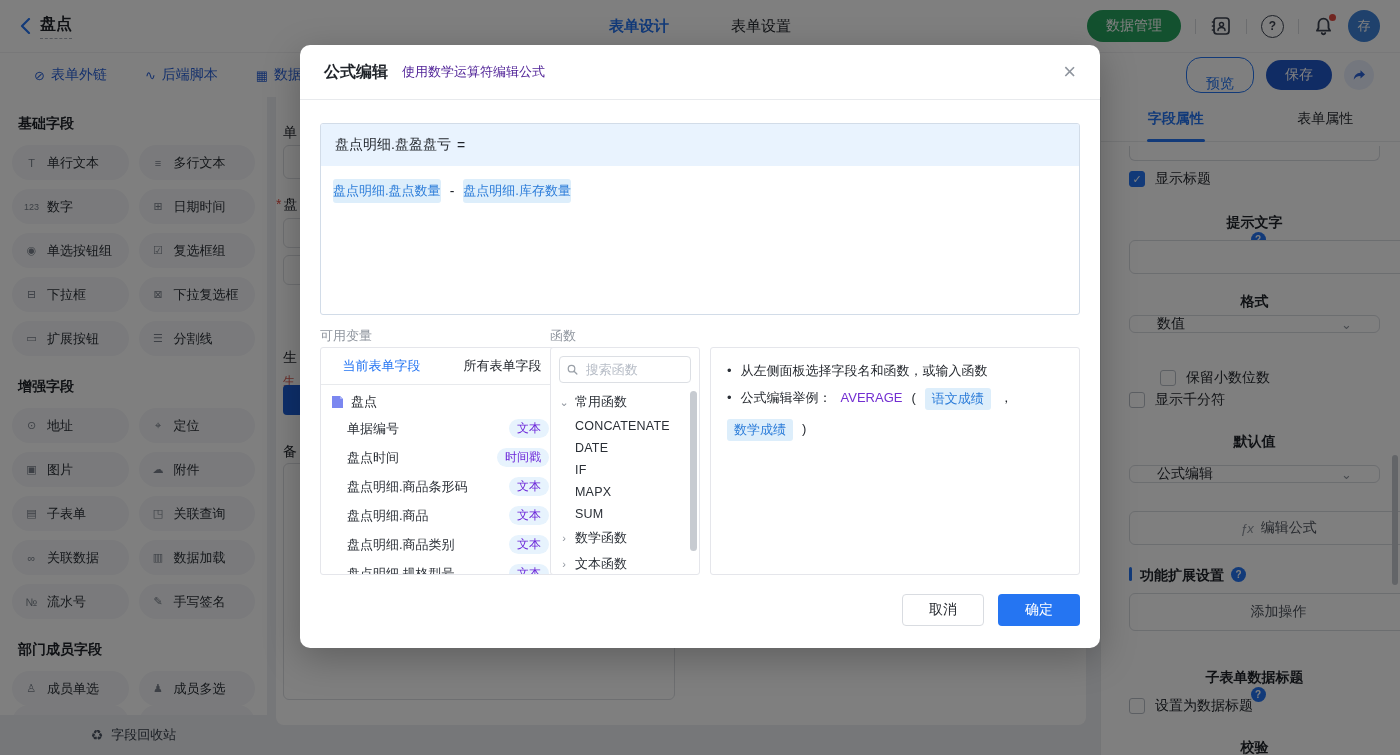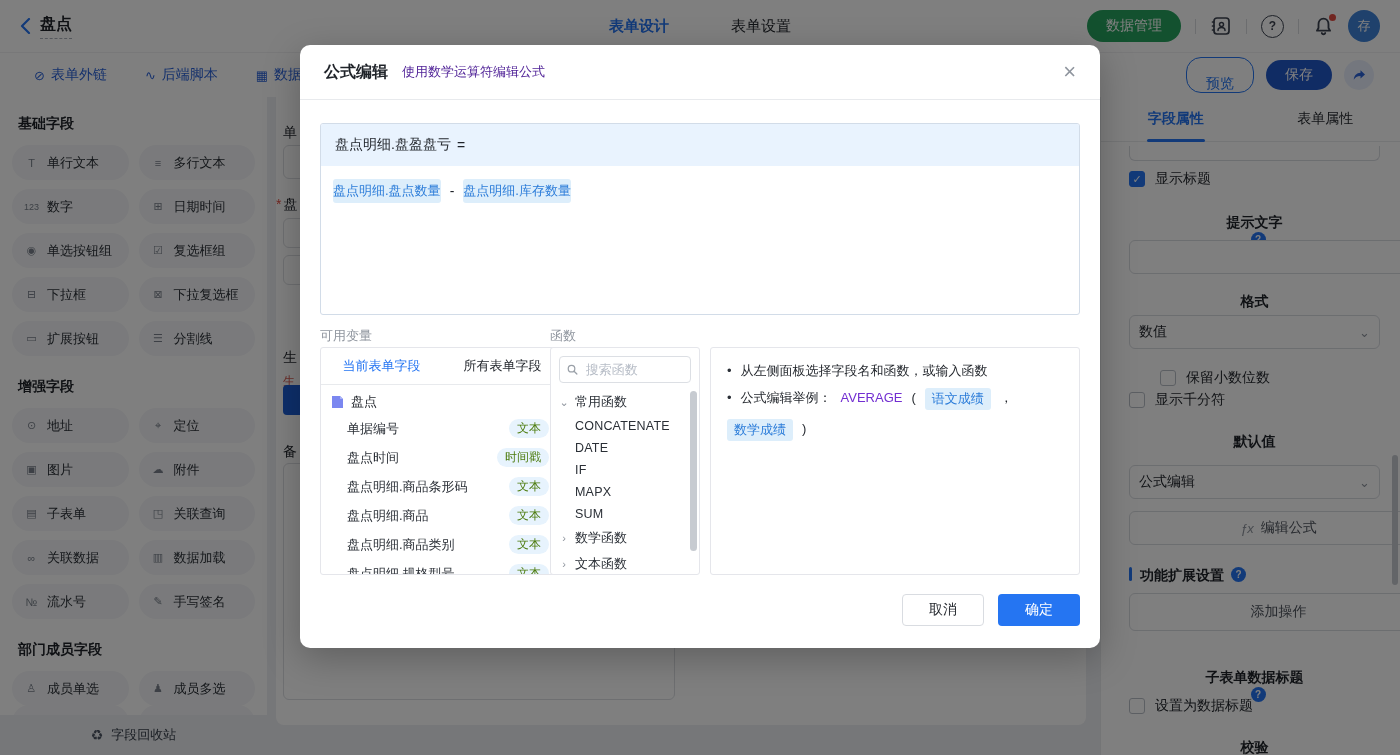--- a/index.html
+++ b/index.html
@@ -68,22 +68,22 @@
   .prow{position:absolute;left:28px;right:20px;}
   .plabel{font-weight:bold;font-size:14px;display:flex;align-items:center;flex-direction:column;}
   .help-badge{width:15px;height:15px;border-radius:50%;background:#2575f2;color:#fff;font-size:10px;font-weight:bold;
         display:inline-flex;align-items:center;justify-content:center;margin-left:7px;cursor:pointer;}
   .inp{border:1px solid #d9dce1;border-radius:6px;background:#fff;height:34px;box-sizing:border-box;width:100%;}
   .inp-partial{border:1px solid #d9dce1;border-top:none;border-radius:0 0 6px 6px;height:14px;}
   .cb-row{display:flex;align-items:center;gap:10px;font-size:14px;cursor:pointer;}
   .cb{width:16px;height:16px;border:1.5px solid #b9bec7;border-radius:3px;background:#fff;box-sizing:border-box;flex:none;}
   .cb.checked{background:#2575f2;border-color:#2575f2;color:#fff;display:flex;align-items:center;justify-content:center;
         font-size:11px;font-weight:bold;}
-  .select{border:1px solid #d9dce1;border-radius:6px;background:#fff;height:34px;box-sizing:border-box;display:flex;
-        align-items:center;justify-content:space-between;padding:0 9px;font-size:14px;cursor:pointer;}
+  .select{border:1px solid #d9dce1;border-radius:6px;background:#fff;height:18px;box-sizing:border-box;display:flex;
+        align-items:center;justify-content:space-between;padding:0 27px;font-size:14px;cursor:pointer;}
   .chev{color:#8f959e;font-size:13px;}
   .btn-block{height:34px;border:1px solid #d9dce1;border-radius:6px;background:#fff;display:flex;align-items:center;
         justify-content:center;gap:7px;font-size:14px;color:#4f555e;cursor:pointer;width:100%;box-sizing:border-box;}
   .fx{font-style:italic;color:#8f959e;font-size:13px;}
   .ext-head{display:flex;font-weight:bold;font-size:14px;}
   .blue-bar{width:3px;height:14px;background:#2575f2;border-radius:2px;margin-right:8px;}
   .props-scroll{position:absolute;right:2px;top:358px;height:130px;width:6px;background:#c7cbd1;border-radius:3px;}
   
   .overlay{position:absolute;inset:0;background:rgba(0,0,0,0.5);z-index:10;}
   .modal{position:absolute;left:300px;top:45px;width:800px;height:603px;background:#fff;border-radius:10px;z-index:11;
@@ -102,21 +102,21 @@
   .panel{position:absolute;top:302px;height:228px;border:1px solid #e5e6eb;border-radius:3px;box-sizing:border-box;
          background:#fff;overflow:hidden;}
   .vars-panel{left:20px;width:244px;}
   .v-tabs{height:36px;display:flex;border-bottom:1px solid #e8eaed;font-size:13px;}
   .v-tab{flex:1;display:flex;align-items:center;justify-content:center;cursor:pointer;white-space:nowrap;}
   .v-tab.active{color:#2575f2;}
   .v-list{position:relative;height:191px;overflow:hidden;font-size:13px;}
   .v-root{display:flex;align-items:center;gap:7px;padding:8px 10px 3px;cursor:pointer;}
   .v-row{display:flex;align-items:center;justify-content:space-between;padding:5px 14px 5px 26px;cursor:pointer;}
   .v-name{color:#2a2f36;white-space:nowrap;overflow:hidden;}
-  .badge{background:#e7f3fd;color:#4d7c0f;font-size:12px;padding:1px 8px;border-radius:10px;flex:none;margin-left:6px;}
+  .badge{background:#e7f3fd;color:#6d28d9;font-size:12px;padding:1px 8px;border-radius:10px;flex:none;margin-left:6px;}
   .v-scroll{position:absolute;right:2px;top:6px;height:168px;width:7px;border-radius:4px;background:#c7cbd1;}
   .fn-panel{left:250px;width:150px;}
   .fn-search{margin:8px 8px 6px;height:27px;border:1px solid #dcdfe4;border-radius:4px;display:flex;align-items:center;
          gap:6px;padding:0 7px;box-sizing:border-box;}
   .fn-search input{border:none;outline:none;width:100%;font-size:13px;font-family:inherit;color:#1f2329;background:transparent;}
   .fn-search input::placeholder{color:#b6bcc6;}
   .fn-list{position:relative;height:calc(100% - 42px);overflow:hidden;font-size:13px;}
   .fn-group{display:flex;align-items:center;gap:6px;padding:4px 8px;cursor:pointer;color:#2a2f36;}
   .fn-chev{color:#8f959e;font-size:11px;width:10px;text-align:center;}
   .fn-item{padding:4px 8px 4px 24px;font-size:12.5px;color:#2a2f36;cursor:pointer;letter-spacing:.2px;}

